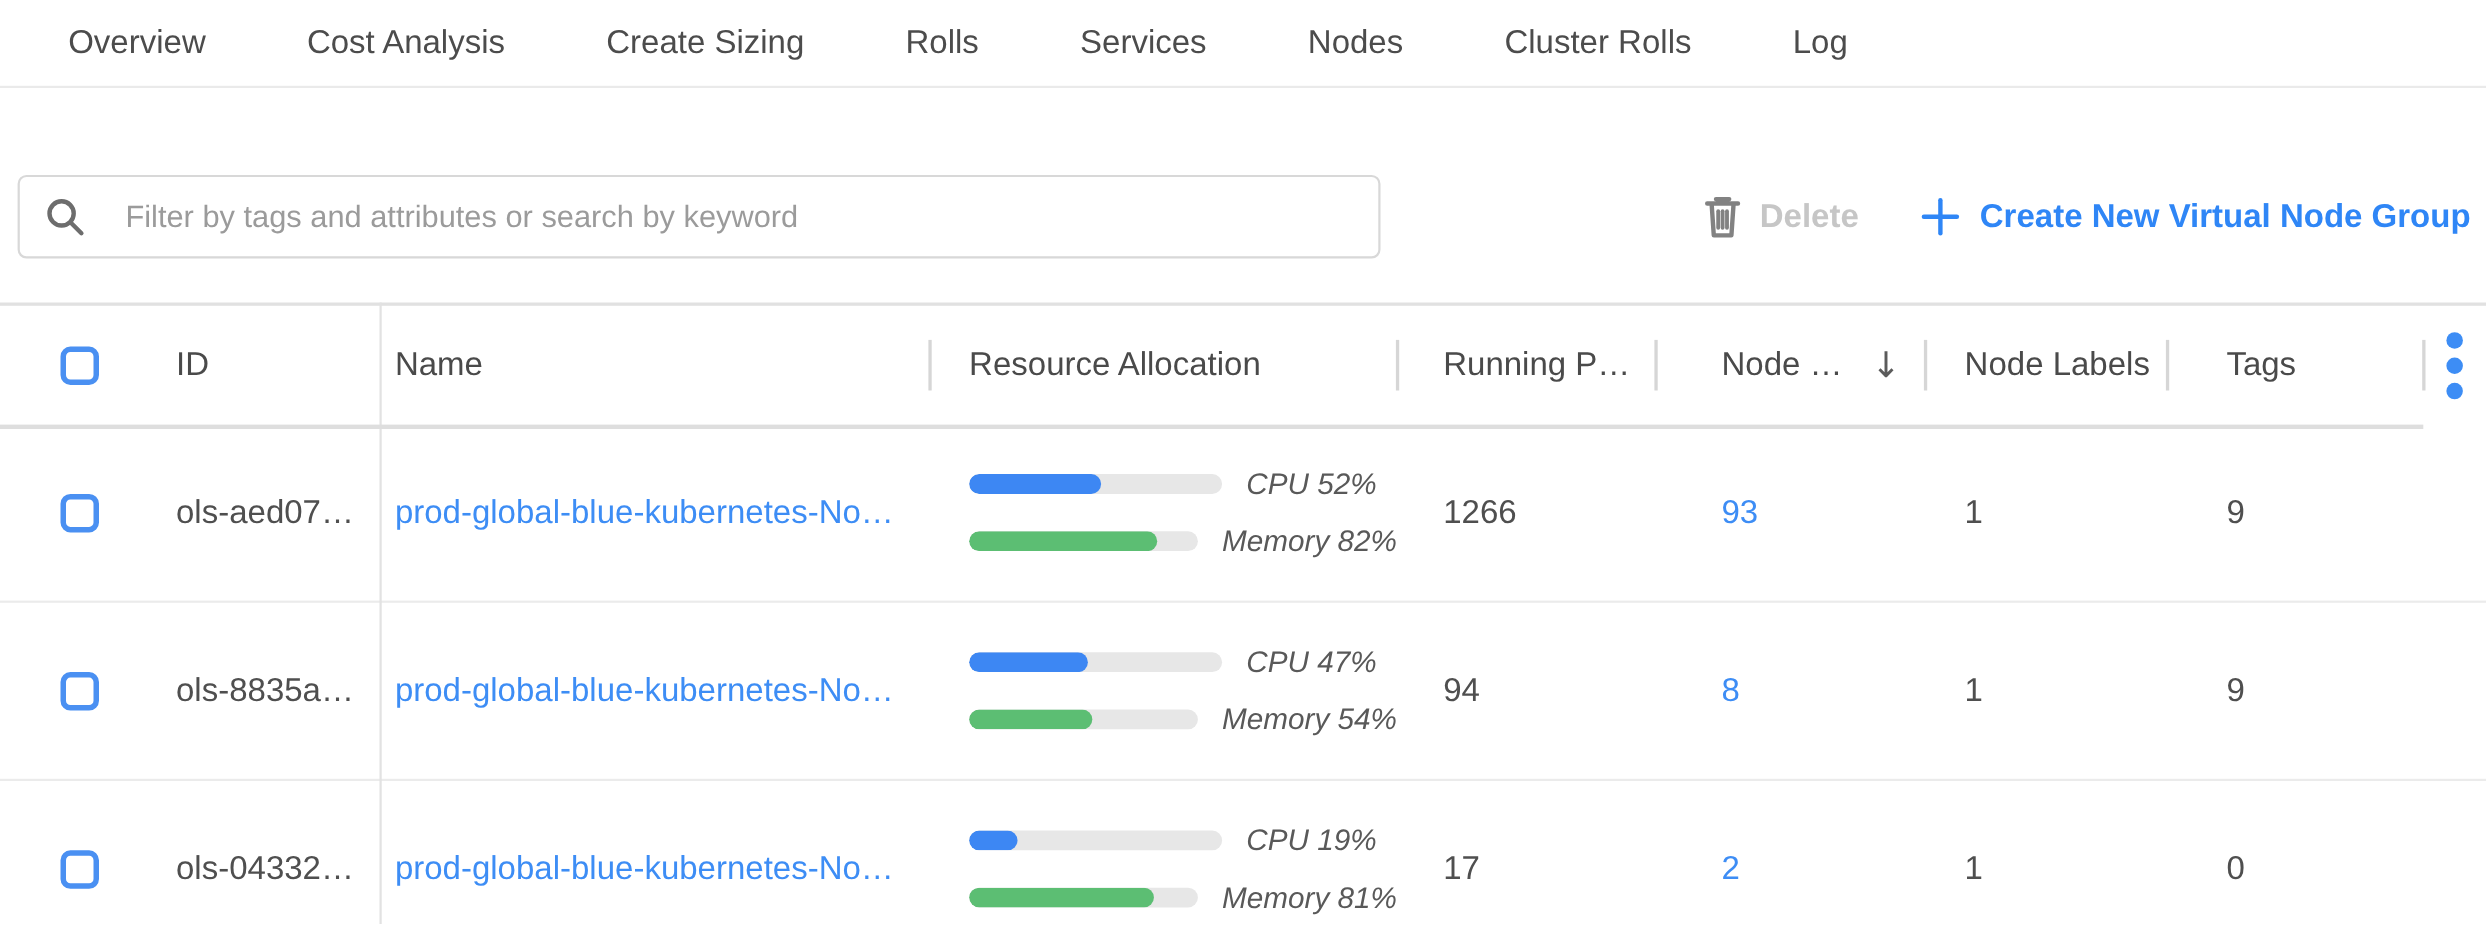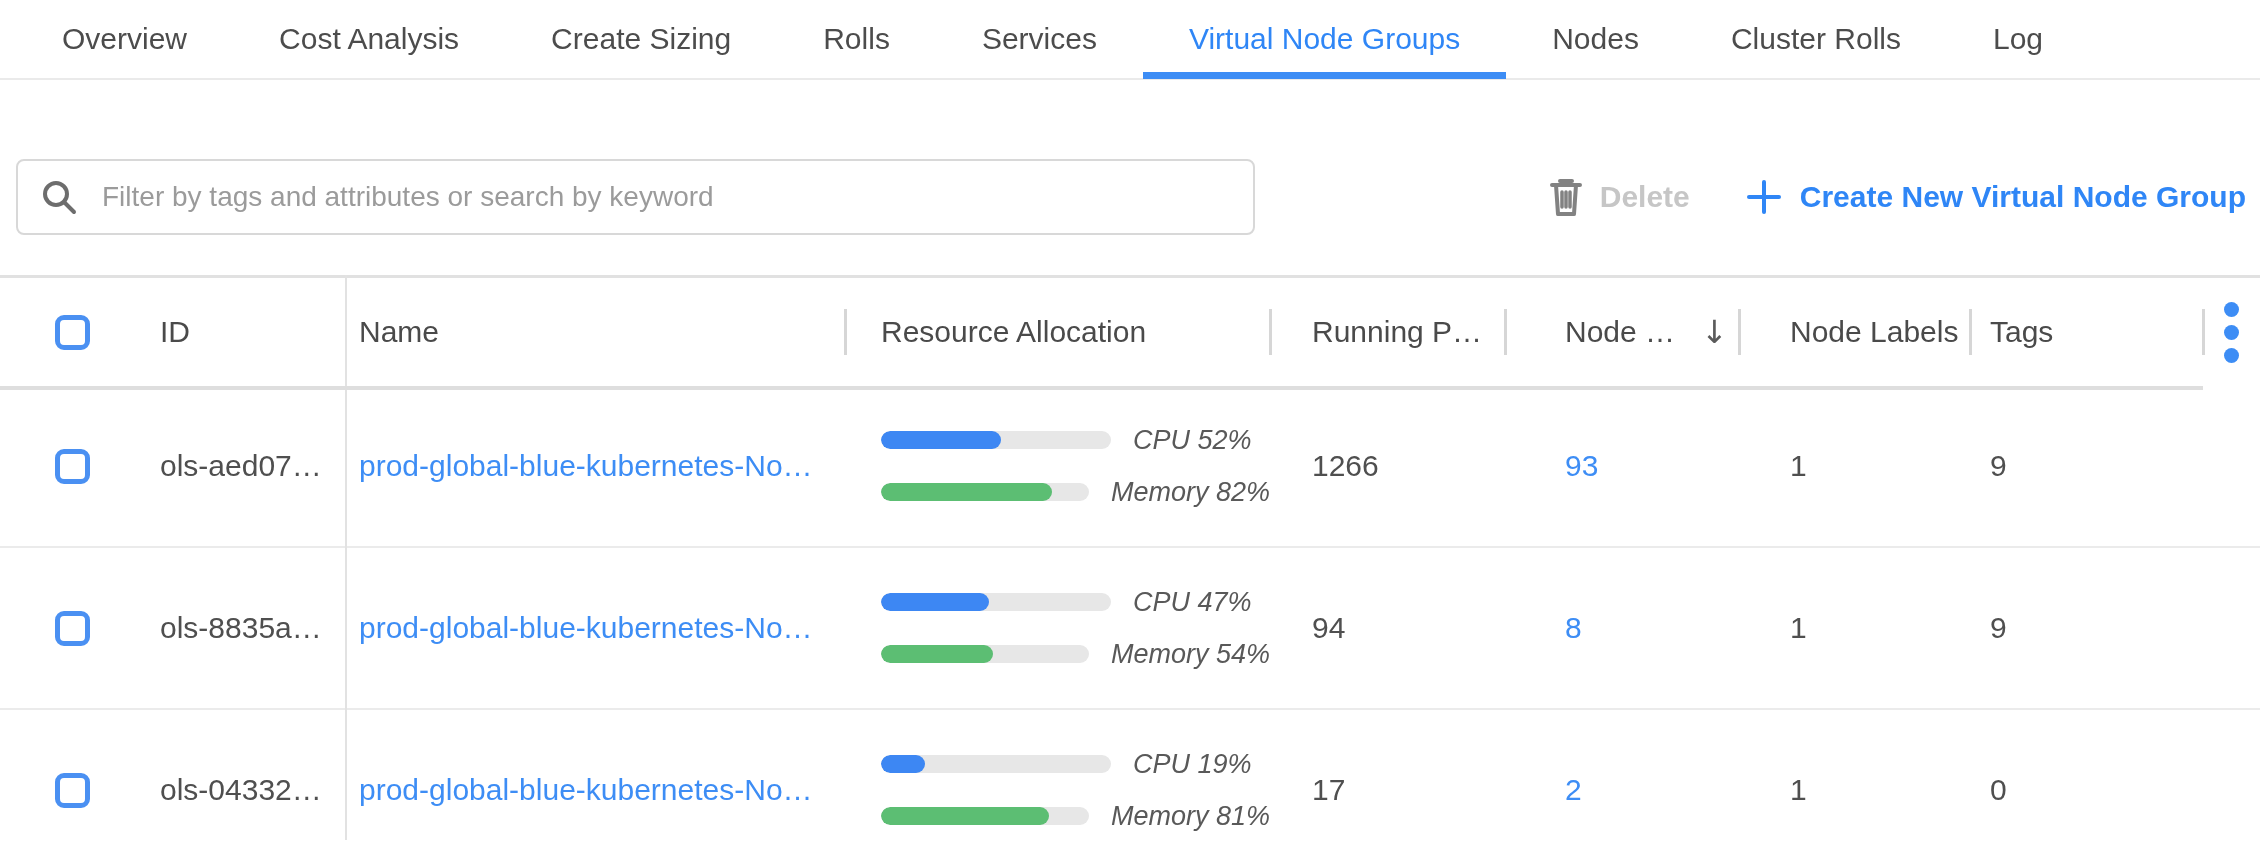--- a/index.html
+++ b/index.html
@@ -15,21 +15,21 @@
   .tab.active::after { content:''; position:absolute; left:0; right:0; bottom:-1px;
     height:7px; background:#3d8df5; }
 
   
   .toolbar { margin-top:78px; height:78px; display:flex; align-items:center;
     justify-content:space-between; padding:0 14px 0 16px; }
   .search-box { width:1239px; height:76px; border:2px solid #d8d8d8; border-radius:8px;
     display:flex; align-items:center; padding:0 22px; background:#fff; }
   .search-box svg { flex:0 0 auto; }
   .search-box input { flex:1; border:none; outline:none; font-size:28px; color:#4a4a4a;
-    margin-left:24px; font-family:"Liberation Sans", sans-serif; background:transparent; }
+    margin-left:36px; font-family:"Liberation Sans", sans-serif; background:transparent; }
   .search-box input::placeholder { color:#9b9b9b; }
   .actions { display:flex; align-items:center; gap:56px; }
   .btn { display:flex; align-items:center; cursor:pointer; white-space:nowrap; }
   .delete-btn { gap:16px; color:#c6c6c6; font-size:30px; font-weight:700; cursor:default; }
   .create-btn { gap:18px; color:#2f86f6; font-size:30px; font-weight:700; }
 
   
   .table { position:relative; margin-top:39px; border-top:3px solid #e1e1e1; }
   .col-divider { position:absolute; left:345px; top:-3px; height:565px; width:2px;
     background:#e2e2e2; }
@@ -51,22 +51,22 @@
   .row { height:162px; border-bottom:2px solid #ebebeb; }
   .cell { font-size:30px; color:#4f4f4f; }
   .checkbox { width:35px; height:35px; border:5px solid #4a90f2; border-radius:9px;
     margin-left:55px; background:#fff; cursor:pointer; }
   .header-row .checkbox { margin-left:55px; }
   .pad-id { padding-left:30px; }
   .pad-name { padding-left:14px; }
   .pad-resource { padding-left:36px; }
   .pad-running { padding-left:42px; }
   .pad-nodes { padding-left:60px; }
-  .pad-labels { padding-left:51px; }
-  .pad-tags { padding-left:20px; }
+  .pad-labels { padding-left:36px;margin-left:11px; }
+  .pad-tags { padding-left:54px; }
   .name-link, .nodes-link { color:#3d8df5; cursor:pointer; }
   .resource-cell { display:flex; flex-direction:column; gap:21px;font-style:italic; }
   .bar-row { display:flex; align-items:center; }
   .bar { width:230px; height:18px; border-radius:9px; background:#e7e7e7; overflow:hidden; }
   .fill { height:100%; border-radius:9px; }
   .cpu-fill { background:#3d87f3; }
   .mem-fill { background:#5cbe73; }
   .bar-label { margin-left:22px; font-size:27px; color:#595959; white-space:nowrap; }
 </style>
 </head>
@@ -81,23 +81,20 @@
   </div>
     <div class="tab">
     <span>Create Sizing</span>
   </div>
     <div class="tab">
     <span>Rolls</span>
   </div>
     <div class="tab">
     <span>Services</span>
   </div>
-    <div class="tab active">
-    <span>Virtual Node Groups</span>
-  </div>
     <div class="tab">
     <span>Nodes</span>
   </div>
     <div class="tab">
     <span>Cluster Rolls</span>
   </div>
     <div class="tab">
     <span>Log</span>
   </div>
   </nav>

